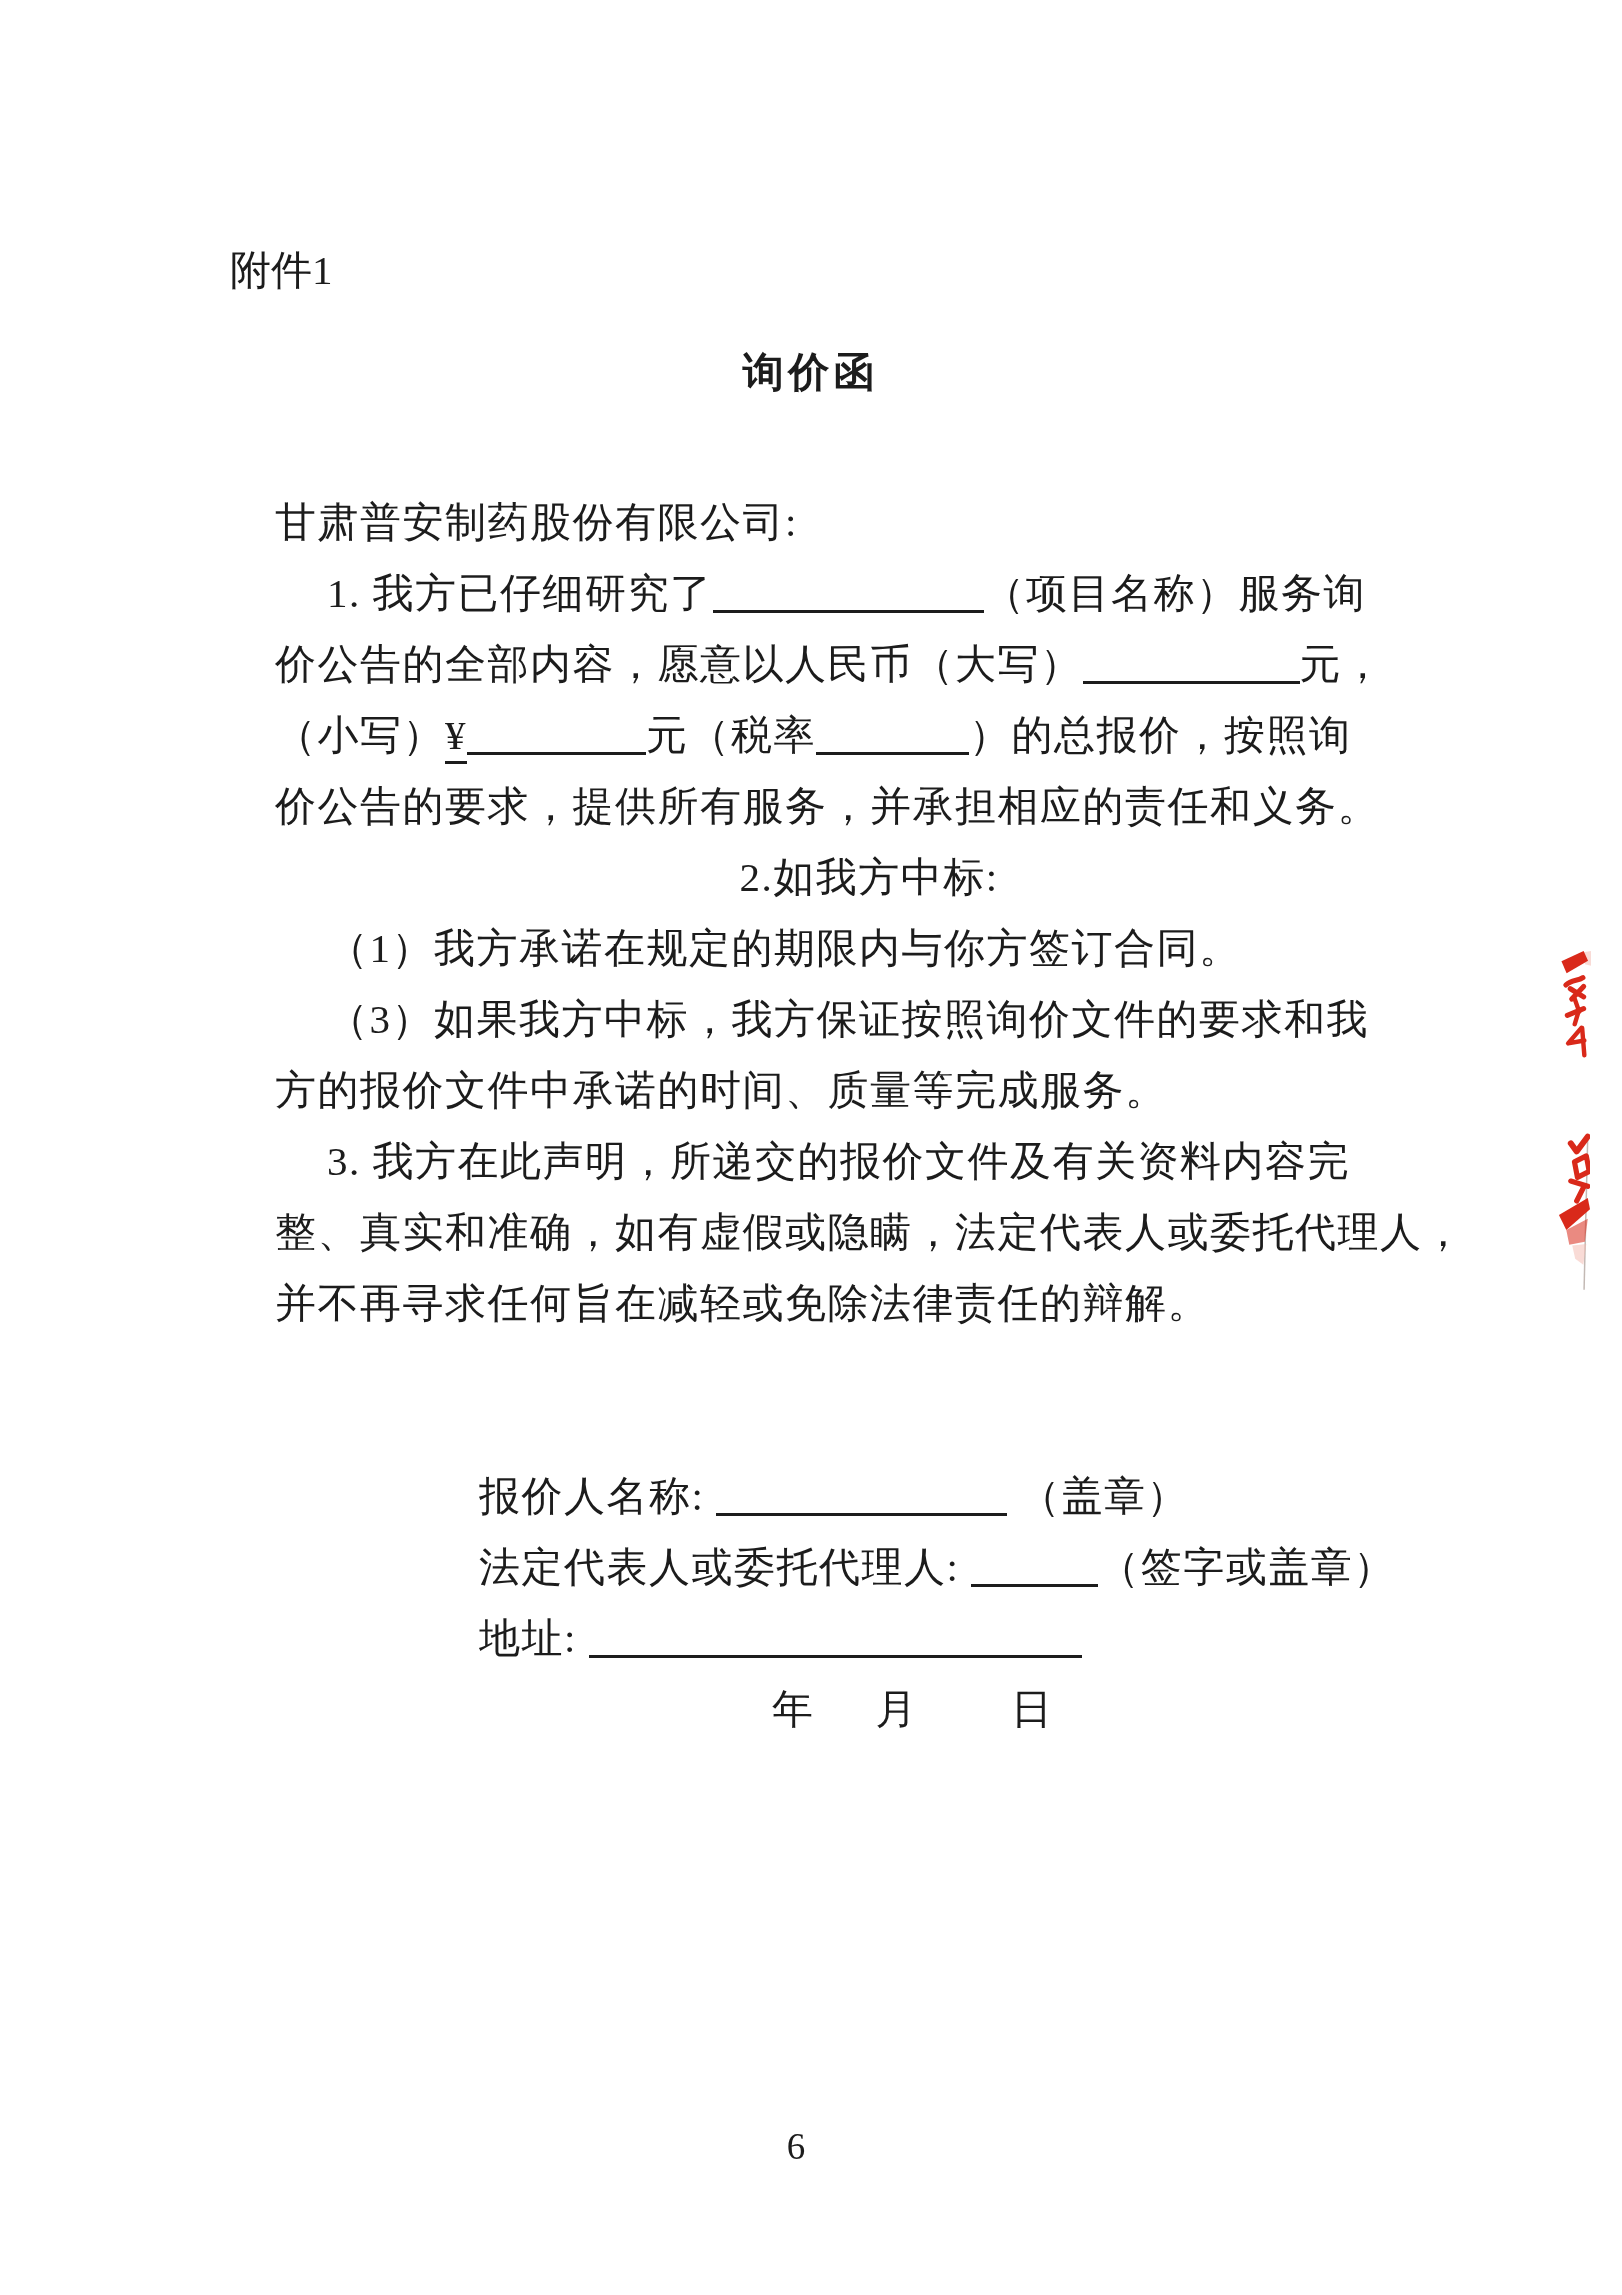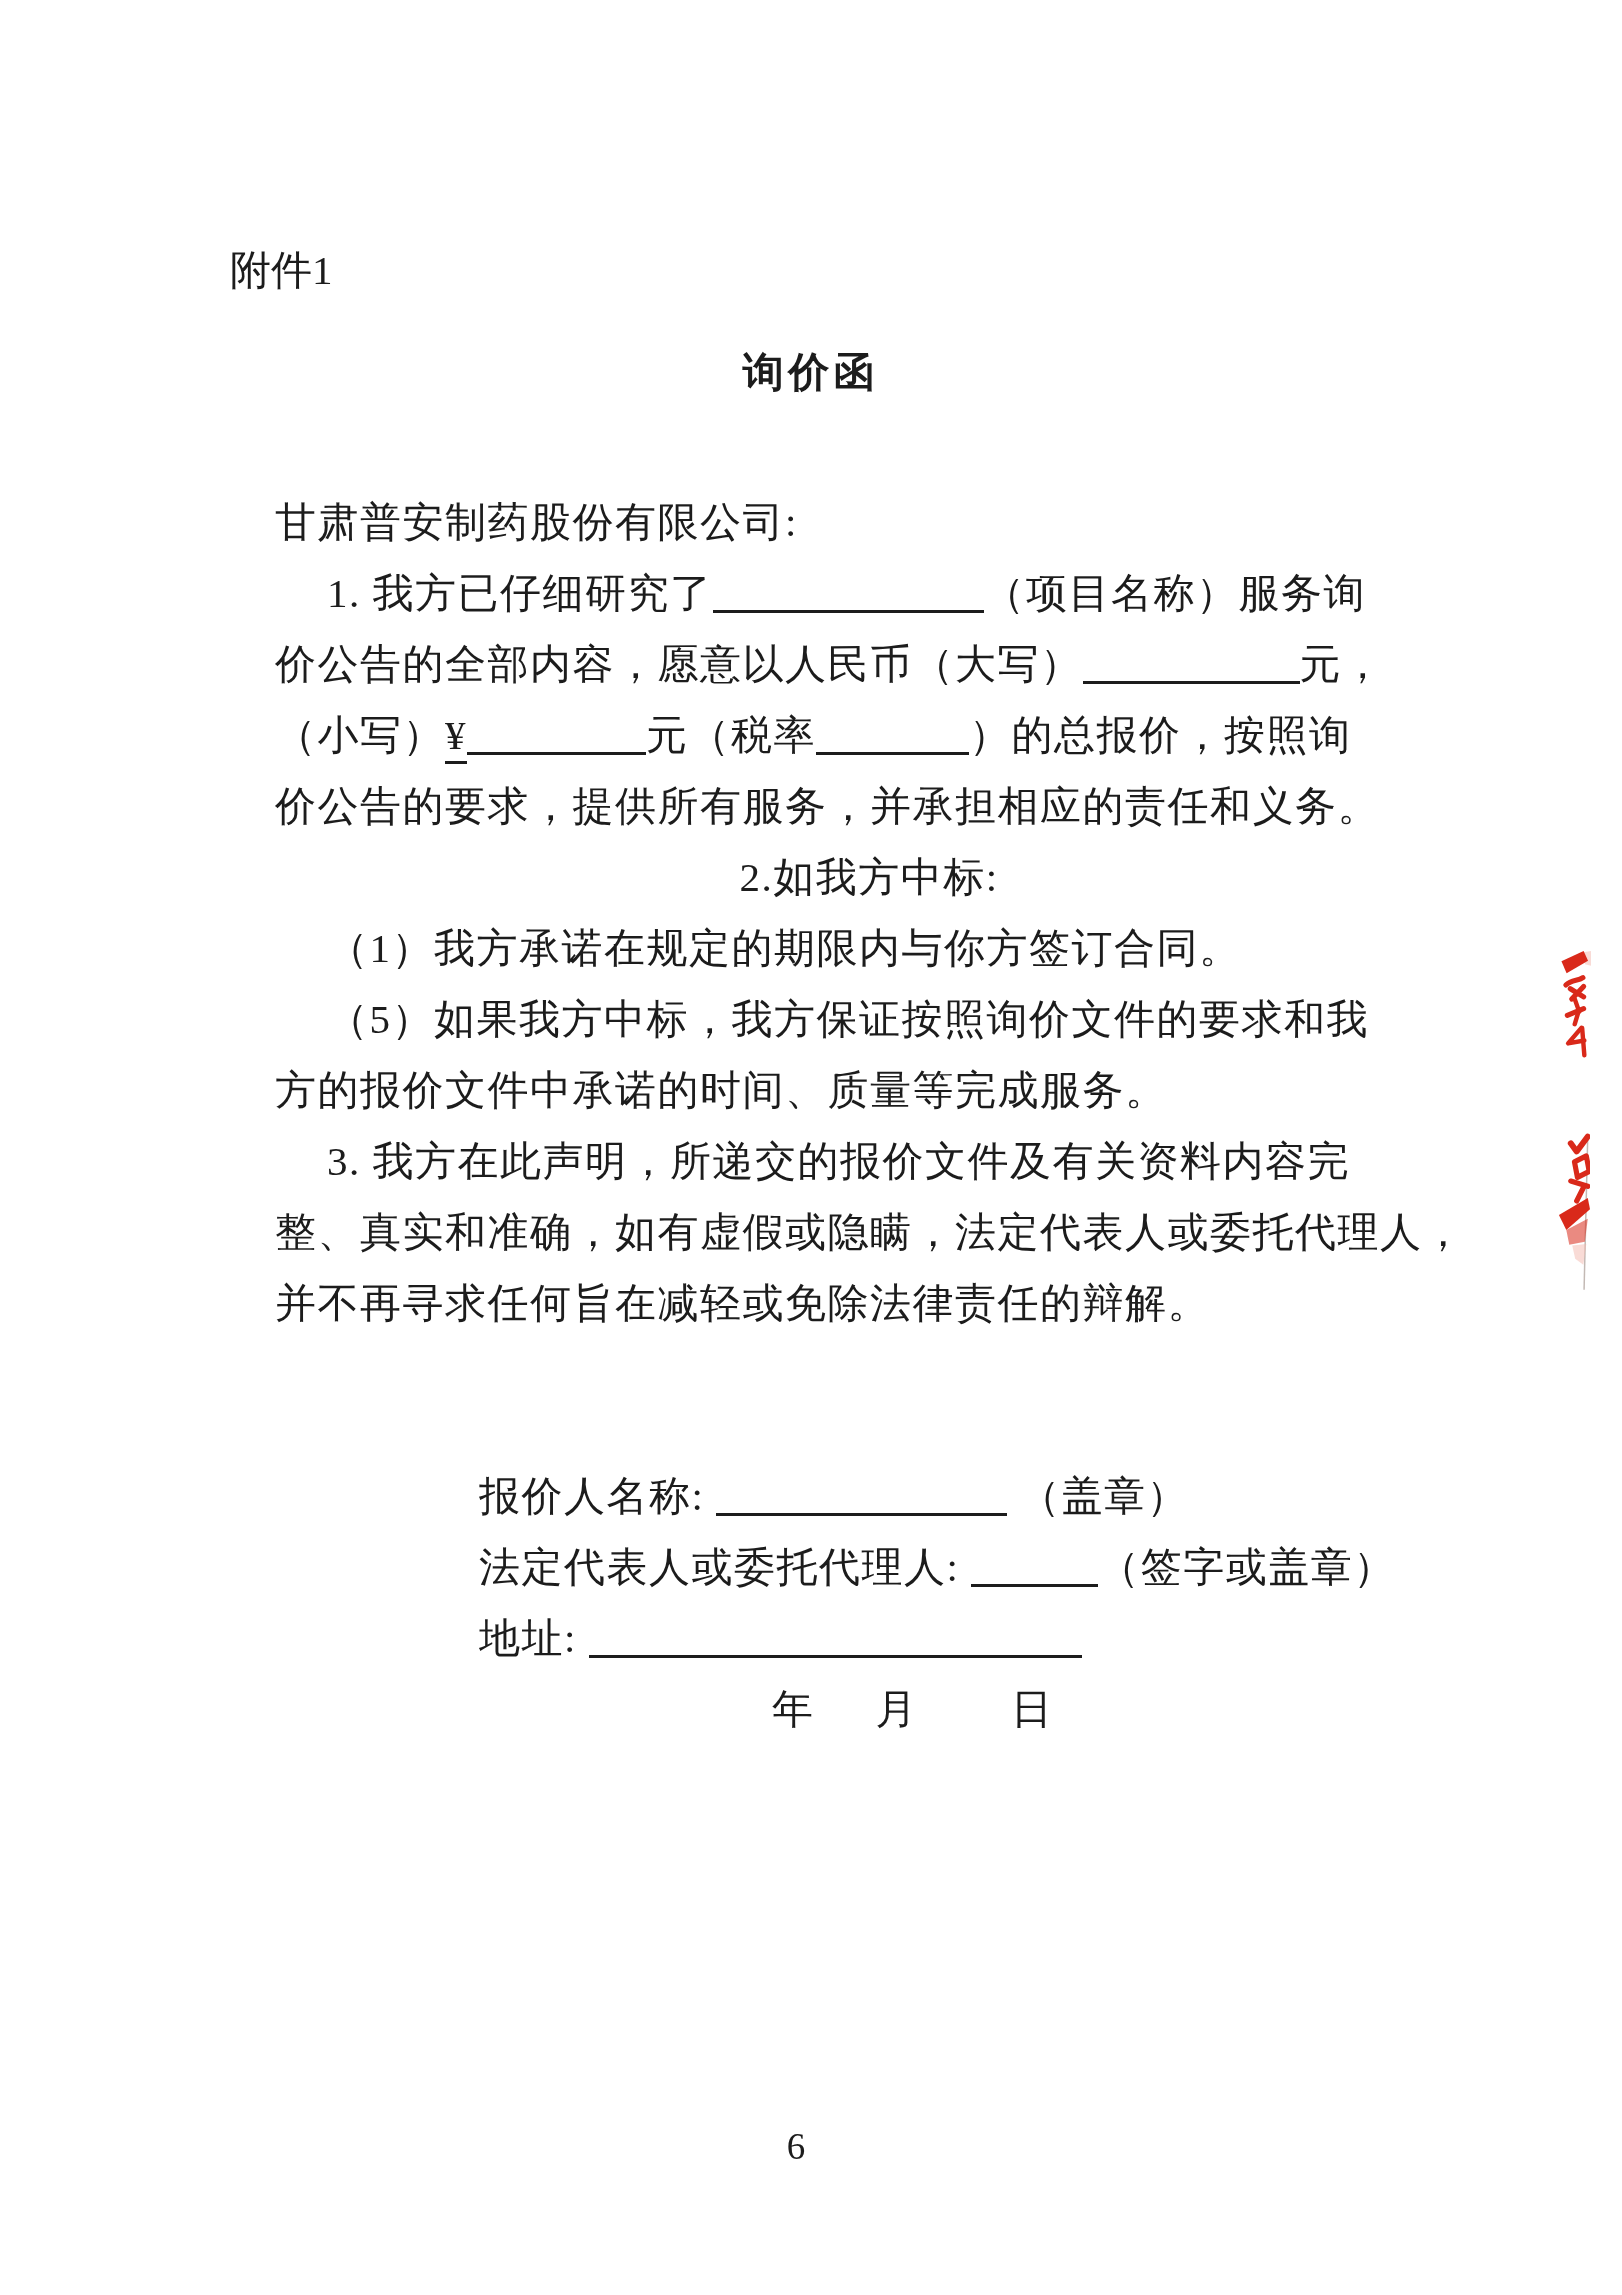--- a/index.html
+++ b/index.html
@@ -54,21 +54,21 @@
   <div class="title">询价函</div>
 
   <div class="body-block" id="body-lines">
       <div class="line"><span>甘肃普安制药股份有限公司:</span></div>
       <div class="line" style="padding-left: 52px;"><span>1. 我方已仔细研究了</span><span class="blank" style="width: 271px;"></span><span>（项目名称）服务询</span></div>
       <div class="line"><span>价公告的全部内容，愿意以人民币（大写）</span><span class="blank" style="width: 217px;"></span><span>元，</span></div>
       <div class="line"><span>（小写）</span><span class="ut">¥</span><span class="blank" style="width: 179px;"></span><span>元（税率</span><span class="blank" style="width: 153px;"></span><span>）的总报价，按照询</span></div>
       <div class="line"><span>价公告的要求，提供所有服务，并承担相应的责任和义务。</span></div>
       <div class="line" style="padding-left: 52px; text-align: center;"><span>2.如我方中标:</span></div>
       <div class="line" style="padding-left: 52px;"><span>（1）我方承诺在规定的期限内与你方签订合同。</span></div>
-      <div class="line" style="padding-left: 52px;"><span>（5）如果我方中标，我方保证按照询价文件的要求和我</span></div>
+      <div class="line" style="padding-left: 52px;"><span>（3）如果我方中标，我方保证按照询价文件的要求和我</span></div>
       <div class="line"><span>方的报价文件中承诺的时间、质量等完成服务。</span></div>
       <div class="line" style="padding-left: 52px;"><span>3. 我方在此声明，所递交的报价文件及有关资料内容完</span></div>
       <div class="line"><span>整、真实和准确，如有虚假或隐瞒，法定代表人或委托代理人，</span></div>
       <div class="line"><span>并不再寻求任何旨在减轻或免除法律责任的辩解。</span></div>
     </div>
 
   <div class="sig-block" id="sig-lines">
       <div class="line"><span>报价人名称: </span><span class="blank" style="width: 291px;"></span><span> （盖章）</span></div>
       <div class="line"><span>法定代表人或委托代理人: </span><span class="blank" style="width: 127px;"></span><span>（签字或盖章）</span></div>
       <div class="line"><span>地址: </span><span class="blank" style="width: 493px;"></span></div>

